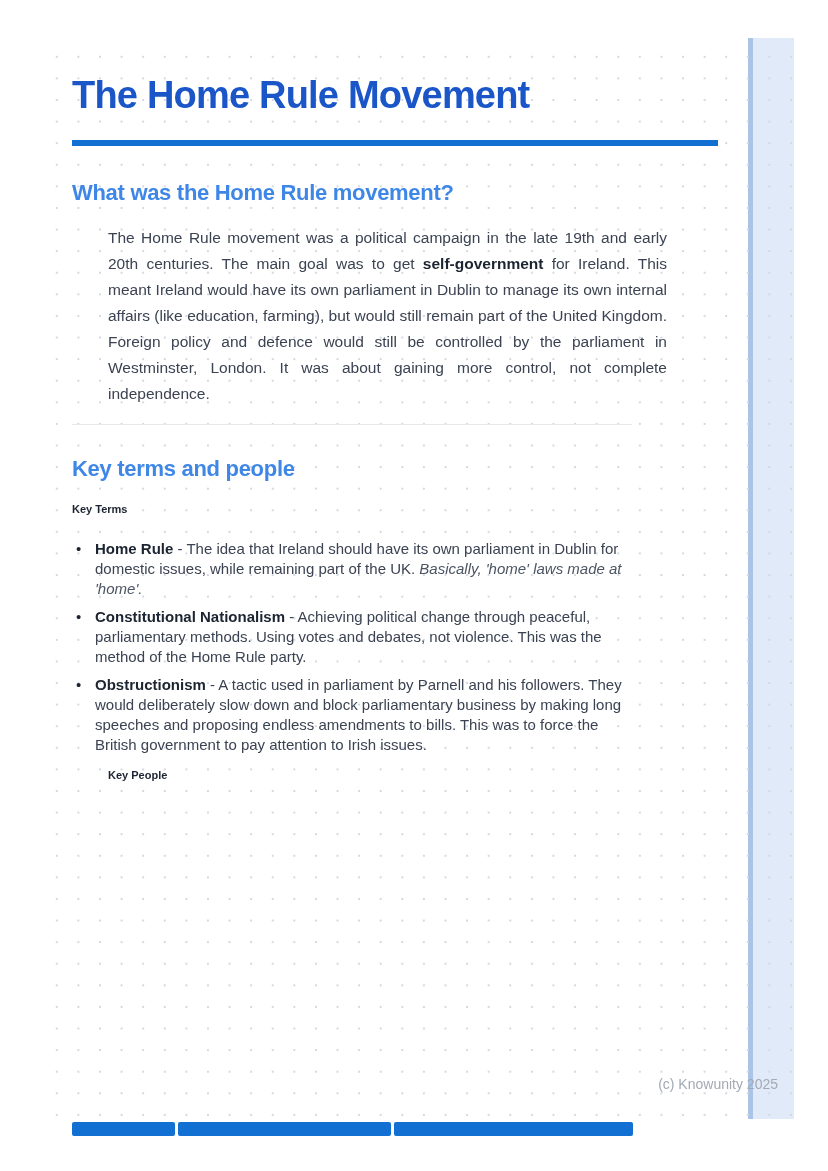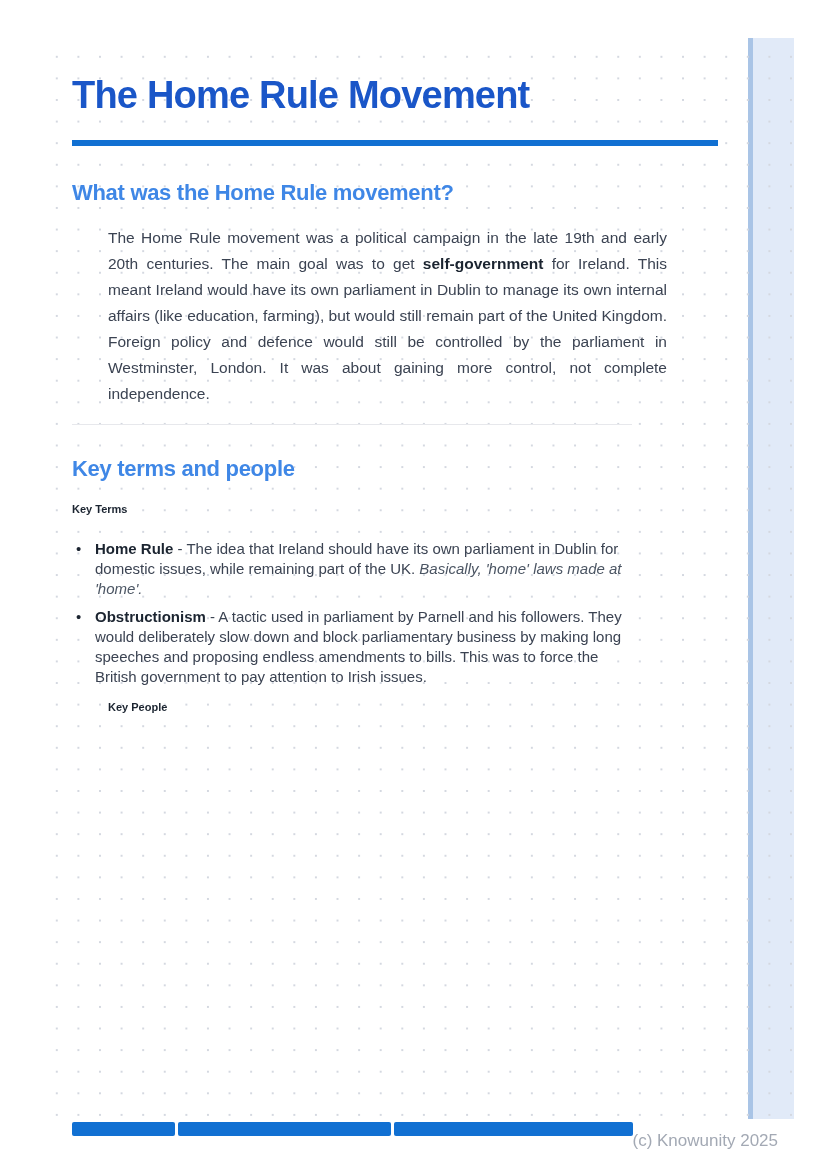--- a/index.html
+++ b/index.html
@@ -99,22 +99,22 @@
     color:var(--body_text);
   }
   .terms-list li::before{
     content:"\2022";
     position:absolute;left:4px;top:0;
     color:var(--term_dark);
   }
   .terms-list strong{color:var(--term_dark);}
   .terms-list em{color:#4b5563;}
   .watermark{
-    position:absolute;top:1131px;right:50px;
-    font-size:17px;
+    position:absolute;top:1076px;right:50px;
+    font-size:14px;
     color:var(--watermark_gray);
     z-index:3;
   }
   .footer-bars{
     position:absolute;left:72px;top:1122px;
     width:561px;height:14px;
     display:flex;gap:3px;
     z-index:3;
   }
   .footer-bars .bar{
@@ -149,20 +149,24 @@
 
     <h3 class="sub-heading sub-terms">Key Terms</h3>
 
     <ul class="terms-list">
       <li>
         <strong>Home Rule</strong>
         <span>- The idea that Ireland should have its own parliament in Dublin for domestic issues, while remaining part of the UK.</span>
         <em>Basically, 'home' laws made at 'home'.</em>
       </li>
       <li>
+        <strong>Constitutional Nationalism</strong>
+        <span>- Achieving political change through peaceful, parliamentary methods. Using votes and debates, not violence. This was the method of the Home Rule party.</span>
+      </li>
+      <li>
         <strong>Obstructionism</strong>
         <span>- A tactic used in parliament by Parnell and his followers. They would deliberately slow down and block parliamentary business by making long speeches and proposing endless amendments to bills. This was to force the British government to pay attention to Irish issues.</span>
       </li>
     </ul>
 
     <h3 class="sub-heading sub-people">Key People</h3>
 
   </div>
 
   <div class="watermark">(c) Knowunity 2025</div>

